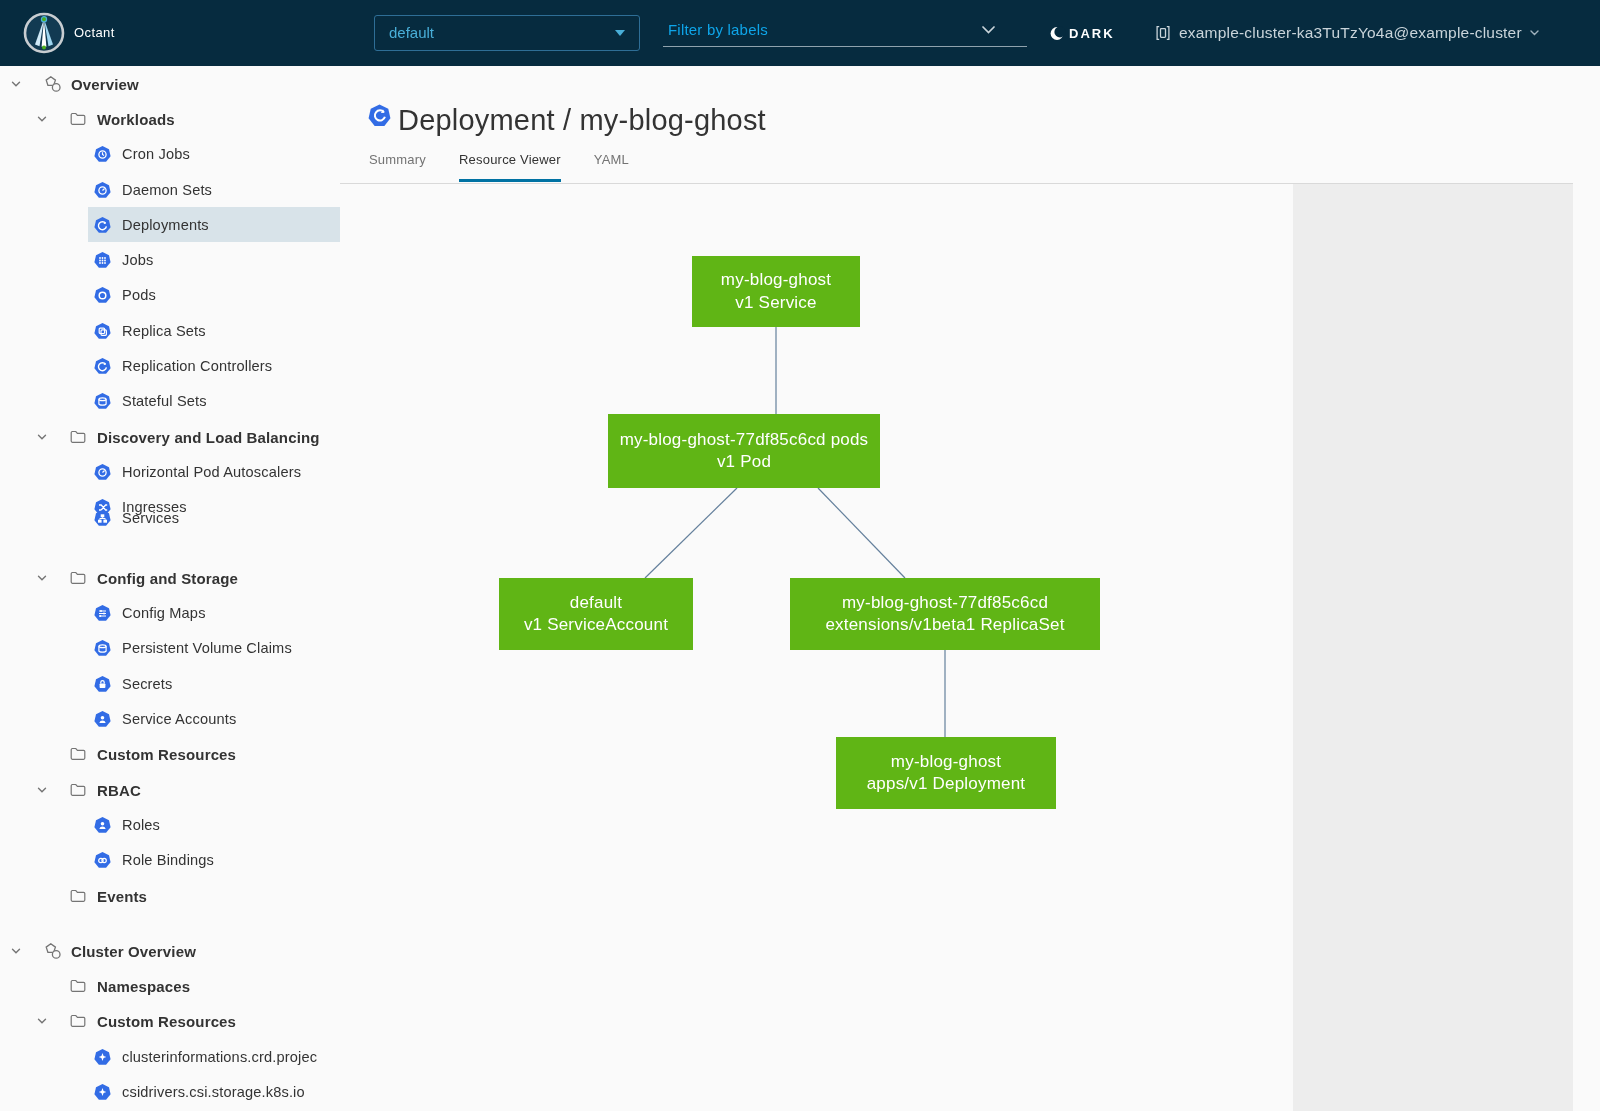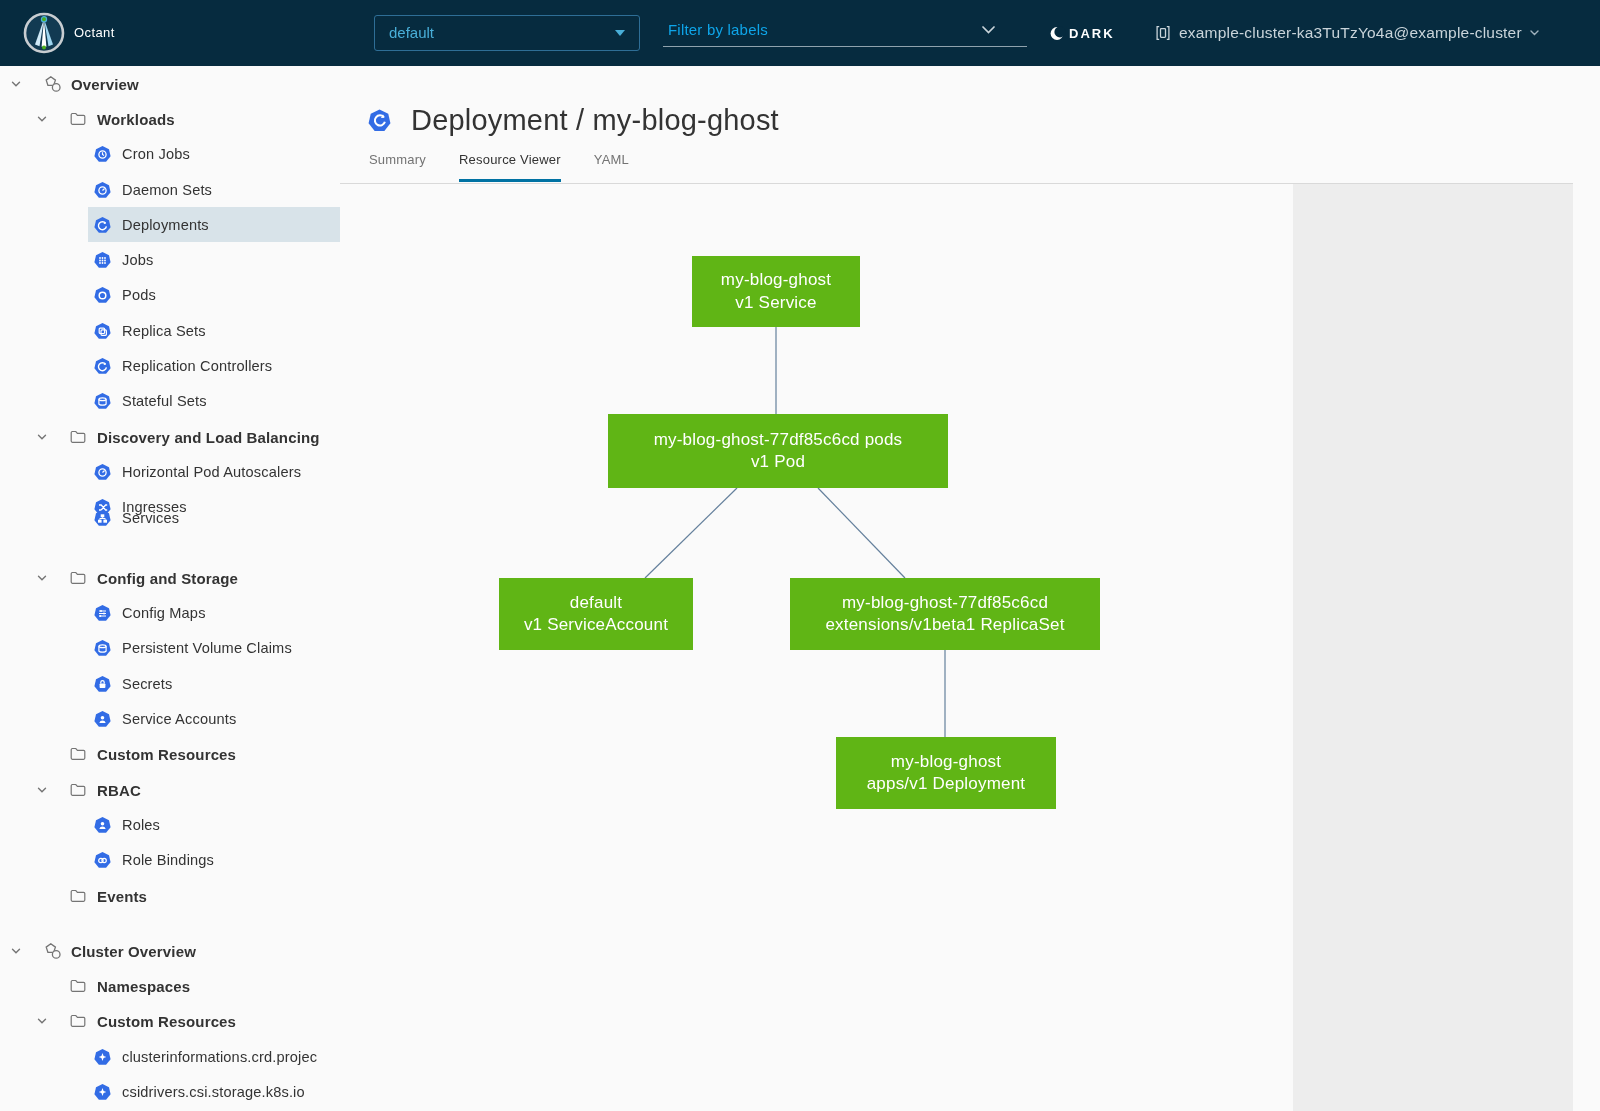--- a/index.html
+++ b/index.html
@@ -39,21 +39,21 @@
   .srow{position:absolute;left:0;width:340px;height:35.3px;cursor:pointer}
   .srow.selected{background:linear-gradient(to right,transparent 88px,var(--selected-row-bg) 88px)}
   .srow span{position:absolute;top:50%;transform:translateY(-50%);display:flex;align-items:center}
   .srow .caret.l0{left:10px}.srow .caret.l1{left:36px}
   .srow .ricon.l0{left:44px}.srow .ricon.l1{left:70px}.srow .ricon.l2{left:94px}
   .srow .rlabel{white-space:nowrap;font-size:14.6px;color:var(--text-dark);letter-spacing:.15px}
   .srow .rlabel.l0{left:71px}.srow .rlabel.l1{left:97px}.srow .rlabel.l2{left:122px}
   .srow .rlabel.bold{font-weight:600;font-size:15px}
 
   
-  .page-title-row{position:absolute;left:368px;top:104px;display:flex;align-items:center;gap:20px}
+  .page-title-row{position:absolute;left:368px;top:104px;display:flex;gap:7px}
   .page-title{margin:0;font-size:29px;font-weight:400;color:var(--text-dark);letter-spacing:.2px}
   .tabs{position:absolute;left:369px;top:152px;display:flex}
   .tab{margin-right:33px;font-size:13px;color:#737373;padding-bottom:12px;cursor:pointer;letter-spacing:.2px}
   .tab.active{color:var(--text-dark);font-weight:500;border-bottom:3px solid var(--tab-underline)}
   .tab-divider{position:absolute;left:340px;top:183px;width:1233px;height:1px;background:#d9d9d9}
   .right-panel{position:absolute;left:1293px;top:184px;width:280px;height:927px;background:var(--panel-gray)}
 
   
   #edges{position:absolute;left:0;top:0;width:1600px;height:1111px;pointer-events:none}
   .node{position:absolute;background:var(--node-green);color:#fff;display:flex;flex-direction:column;
@@ -451,21 +451,21 @@
       <line x1="776" y1="327" x2="776" y2="414" stroke="var(--edge,#64809c)" stroke-width="1.2"></line>
       <line x1="737" y1="488" x2="645" y2="578" stroke="var(--edge,#64809c)" stroke-width="1.2"></line>
       <line x1="818" y1="488" x2="905" y2="578" stroke="var(--edge,#64809c)" stroke-width="1.2"></line>
       <line x1="945" y1="650" x2="945" y2="737" stroke="var(--edge,#64809c)" stroke-width="1.2"></line>
     </svg>
   <div id="nodes">
       <div class="node" style="left: 692px; top: 256px; width: 168px; height: 71px;">
         <span>my-blog-ghost</span>
         <span>v1 Service</span>
       </div>
-      <div class="node" style="left: 608px; top: 414px; width: 340px; height: 74px;">
+      <div class="node" style="left: 608px; top: 414px; width: 272px; height: 74px;">
         <span>my-blog-ghost-77df85c6cd pods</span>
         <span>v1 Pod</span>
       </div>
       <div class="node" style="left: 499px; top: 578px; width: 194px; height: 72px;">
         <span>default</span>
         <span>v1 ServiceAccount</span>
       </div>
       <div class="node" style="left: 790px; top: 578px; width: 310px; height: 72px;">
         <span>my-blog-ghost-77df85c6cd</span>
         <span>extensions/v1beta1 ReplicaSet</span>

